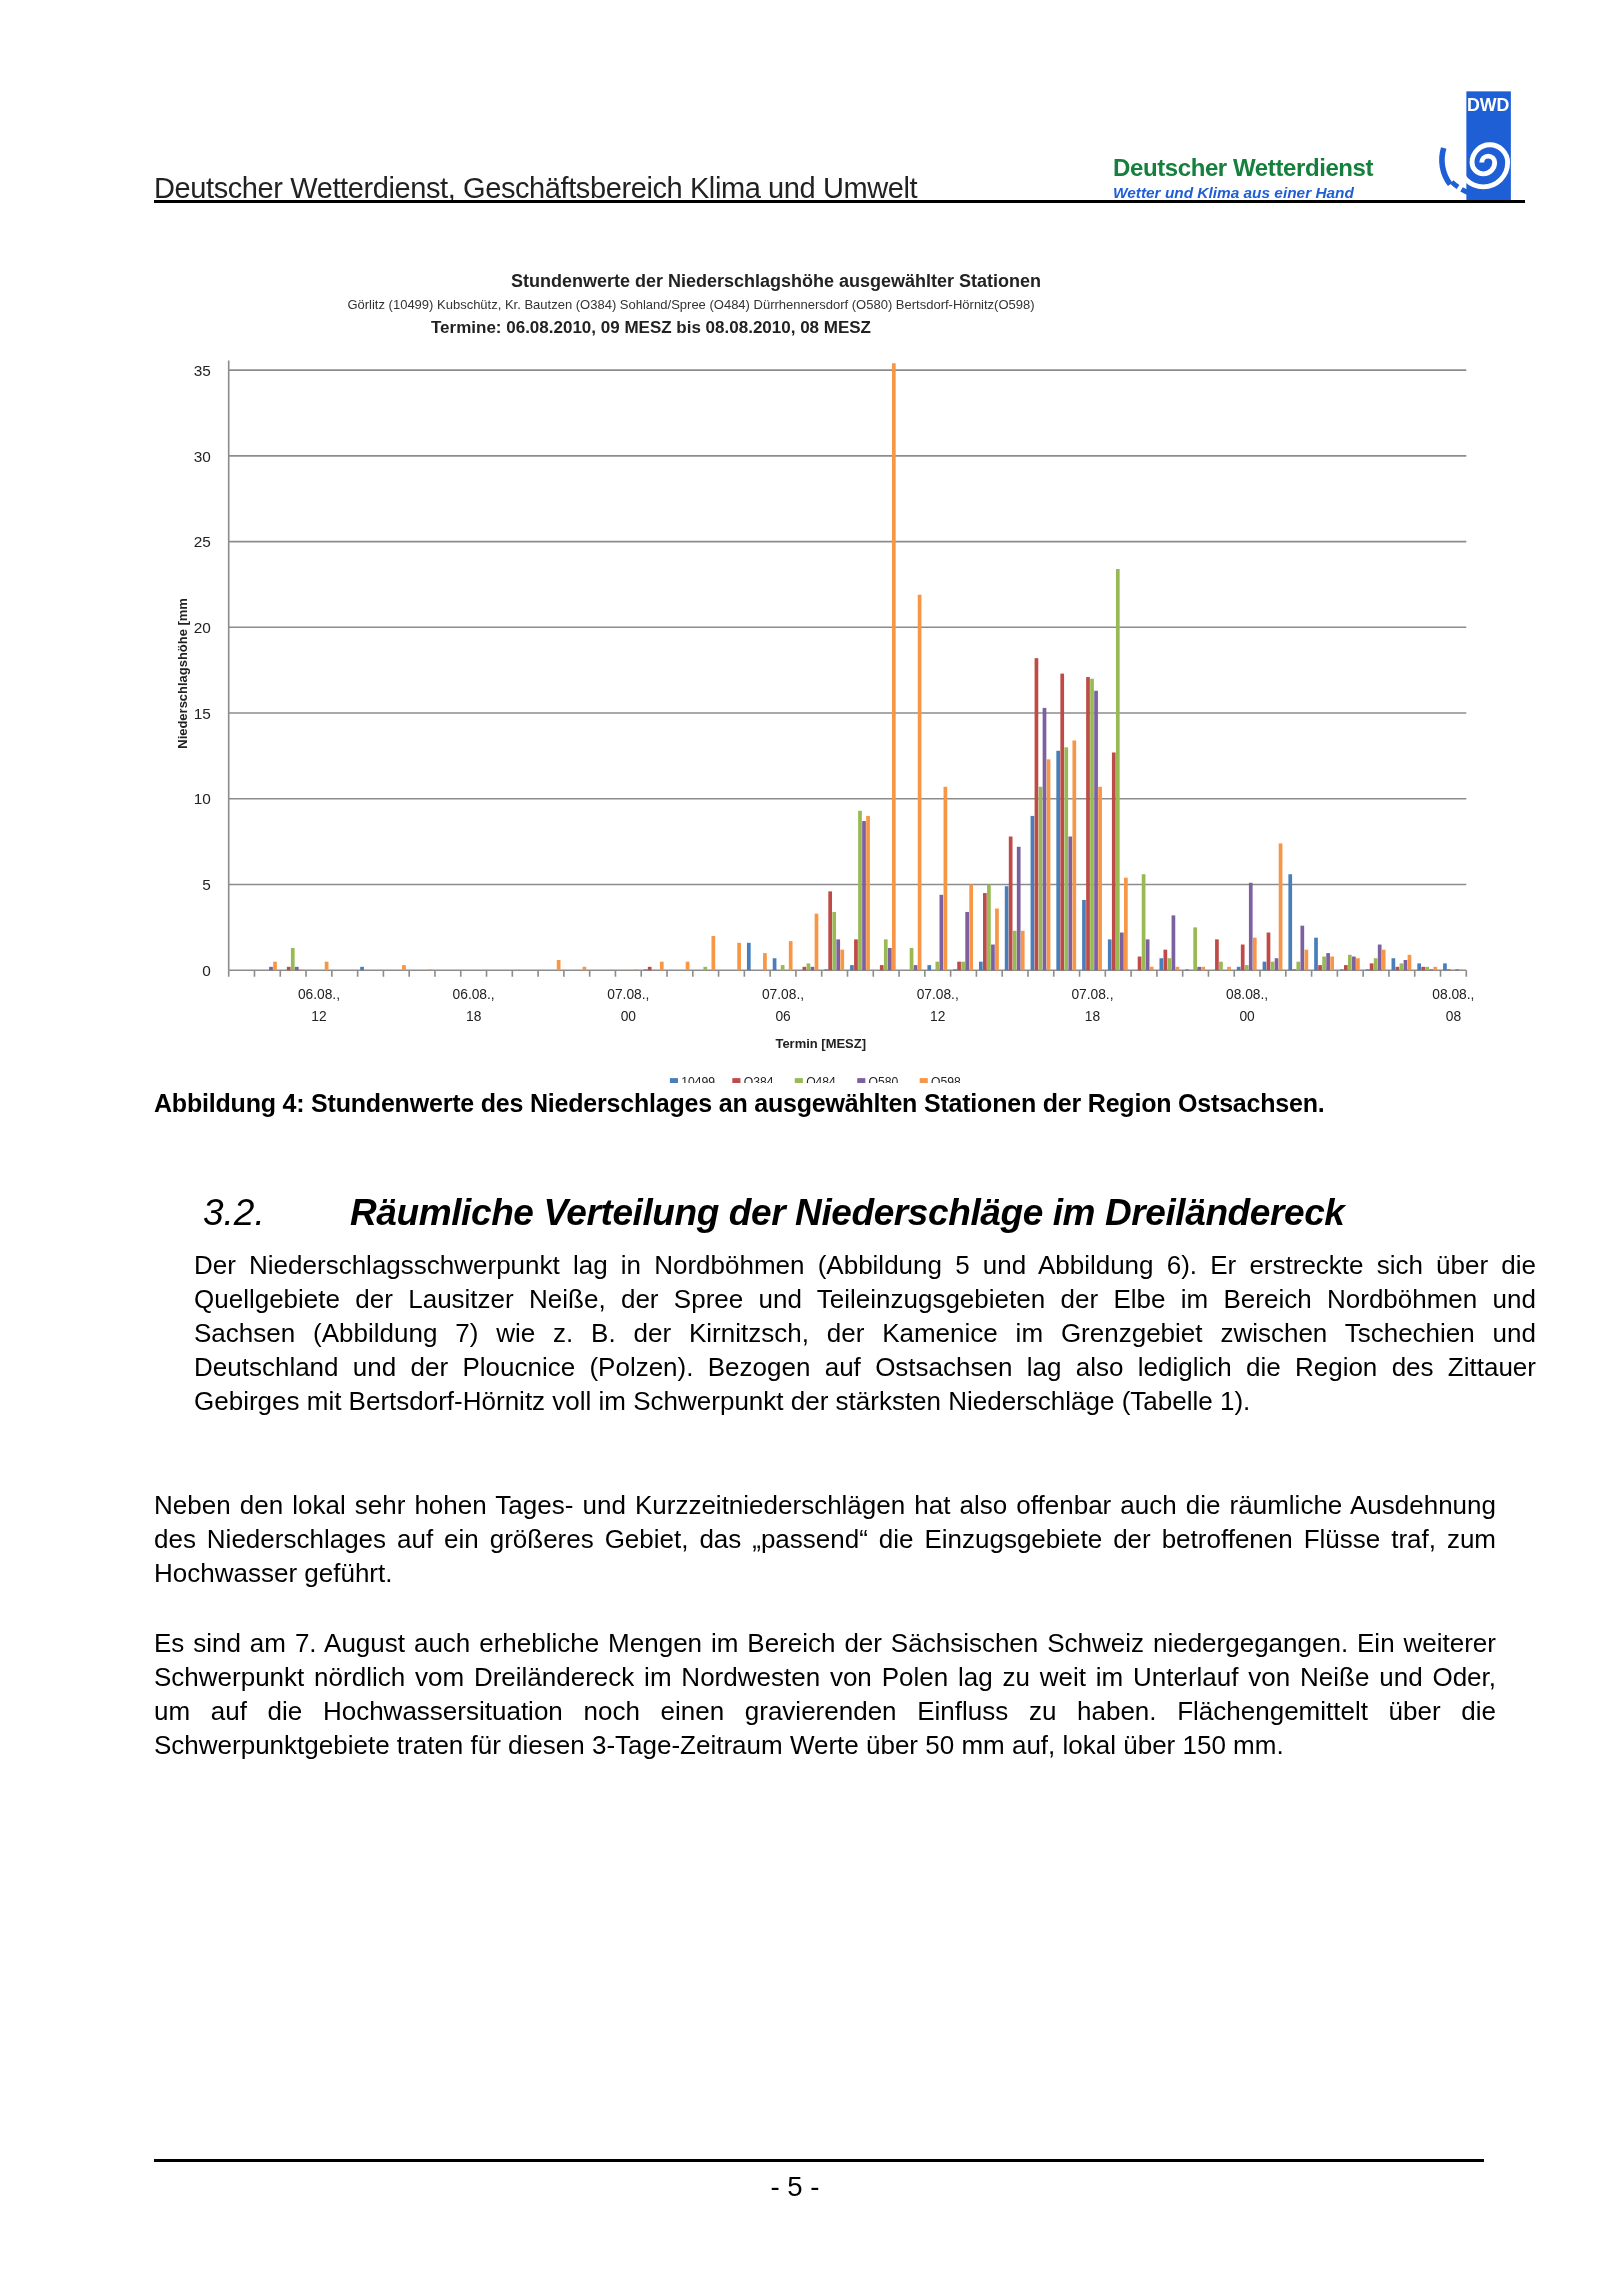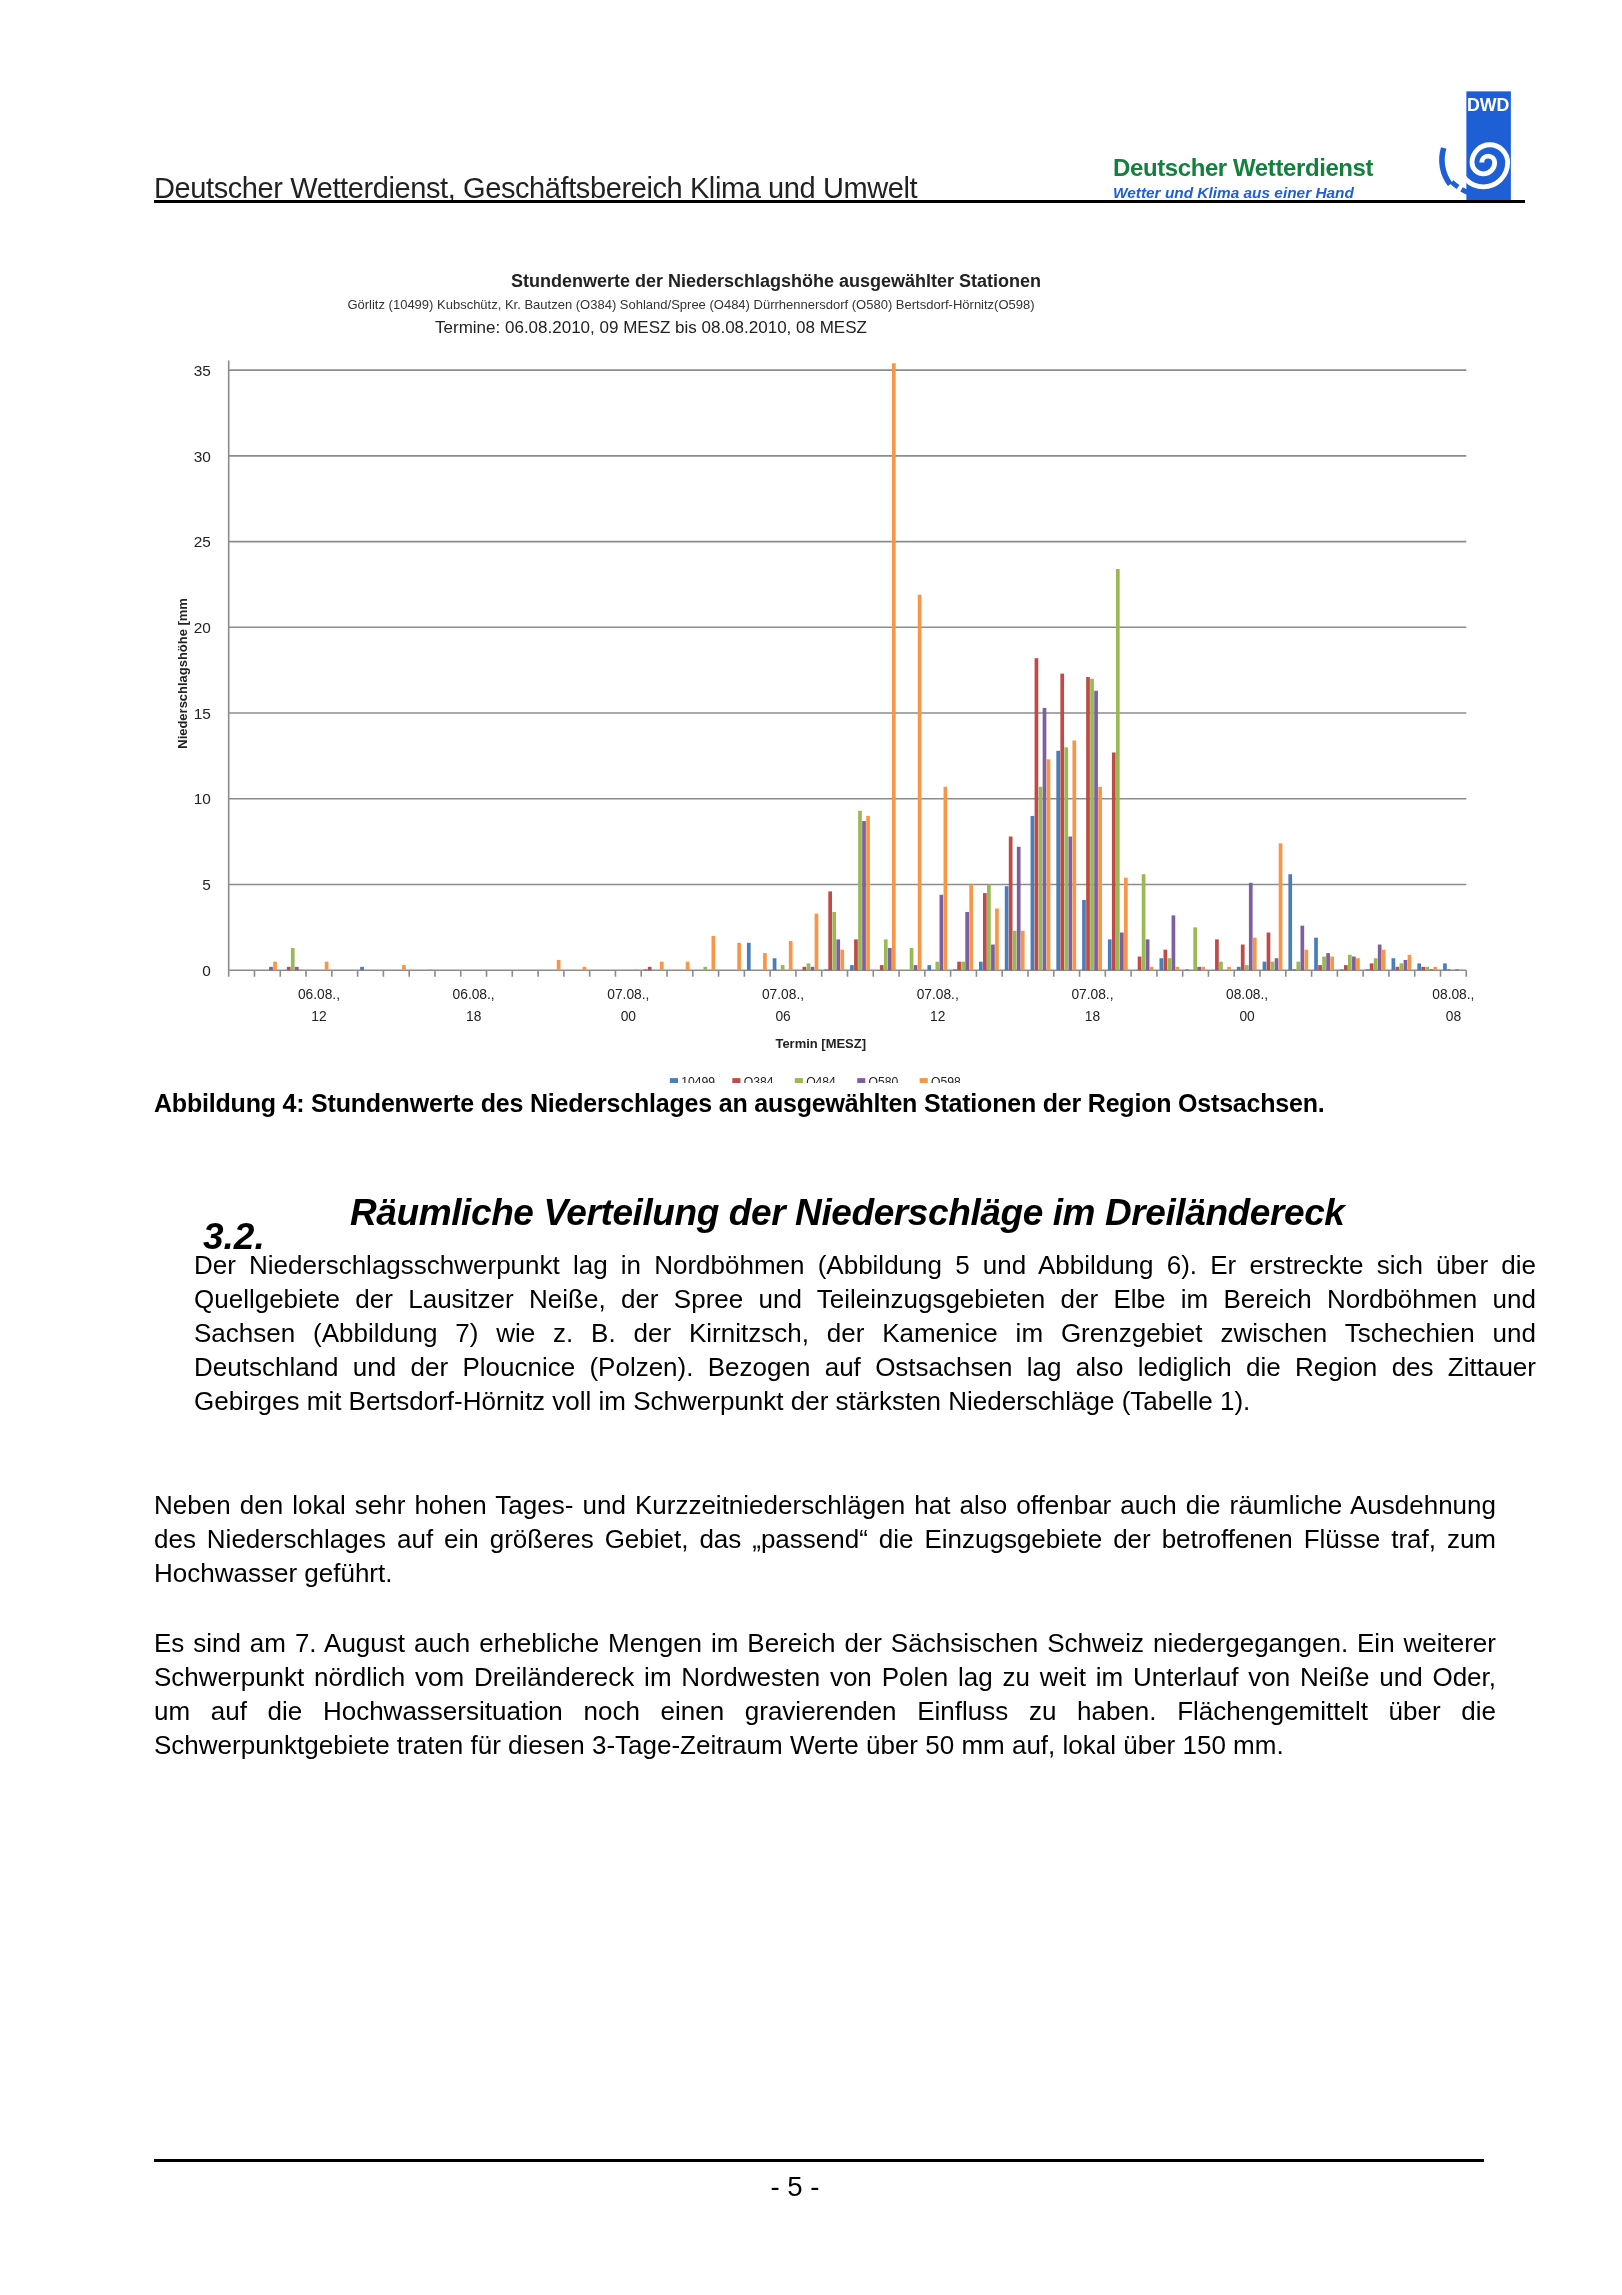--- a/index.html
+++ b/index.html
@@ -5,24 +5,24 @@
   html, body { margin: 0; padding: 0; background: #ffffff; }
   body { width: 1622px; height: 2295px; position: relative; overflow: hidden; font-family: "Liberation Sans", sans-serif; color: #000; }
   .abs { position: absolute; }
   #header-title { left: 154px; top: 172px; font-size: 29px; color: #222; letter-spacing: -0.4px; }
   #header-rule { left: 154px; top: 200px; width: 1371px; height: 3.2px; background: #000; }
   #brand-name { left: 1113px; top: 154px; font-size: 24px; font-weight: bold; color: #15803d; letter-spacing: -0.4px; }
   #brand-tagline { left: 1113px; top: 184px; font-size: 15.4px; font-weight: bold; font-style: italic; color: #1f5fd6; }
   #dwd-logo { left: 1434px; top: 91px; width: 89px; height: 114px; }
   #chart-title { left: 0; width: 1552px; top: 271px; text-align: center; font-size: 18px; font-weight: bold; color: #222; }
   #chart-subtitle { left: 0; width: 1382px; top: 297px; text-align: center; font-size: 13px; color: #333; }
-  #chart-termine { left: 0; width: 1302px; top: 318px; text-align: center; font-size: 17px; font-weight: normal; color: #222; }
+  #chart-termine { left: 0; width: 1302px; top: 318px; text-align: center; font-size: 17px; font-weight: bold; color: #222; }
   #chart-svg { left: 0; top: 349px; }
   #figure-caption { left: 154px; top: 1089px; font-size: 25px; font-weight: bold; letter-spacing: -0.2px; }
-  #section-number { left: 203px; top: 1192px; font-size: 37px; font-weight: bold; font-style: italic; margin-top: 24px; }
+  #section-number { left: 203px; top: 1192px; font-size: 37px; font-weight: normal; font-style: italic; }
   #section-title { left: 350px; top: 1192px; font-size: 37px; font-weight: bold; font-style: italic; letter-spacing: -0.4px; }
   .para { left: 154px; width: 1342px; font-size: 26px; line-height: 34px; text-align: justify; hyphens: manual; }
   #para-1 { top: 1248px; margin-left: 40px; }
   #para-2 { top: 1488px; }
   #para-3 { top: 1626px; }
   #footer-rule { left: 154px; top: 2159px; width: 1330px; height: 3.2px; background: #000; }
   #page-number { left: 0; width: 1590px; top: 2171px; text-align: center; font-size: 27.6px; }
 </style>
 </head>
 <body>

